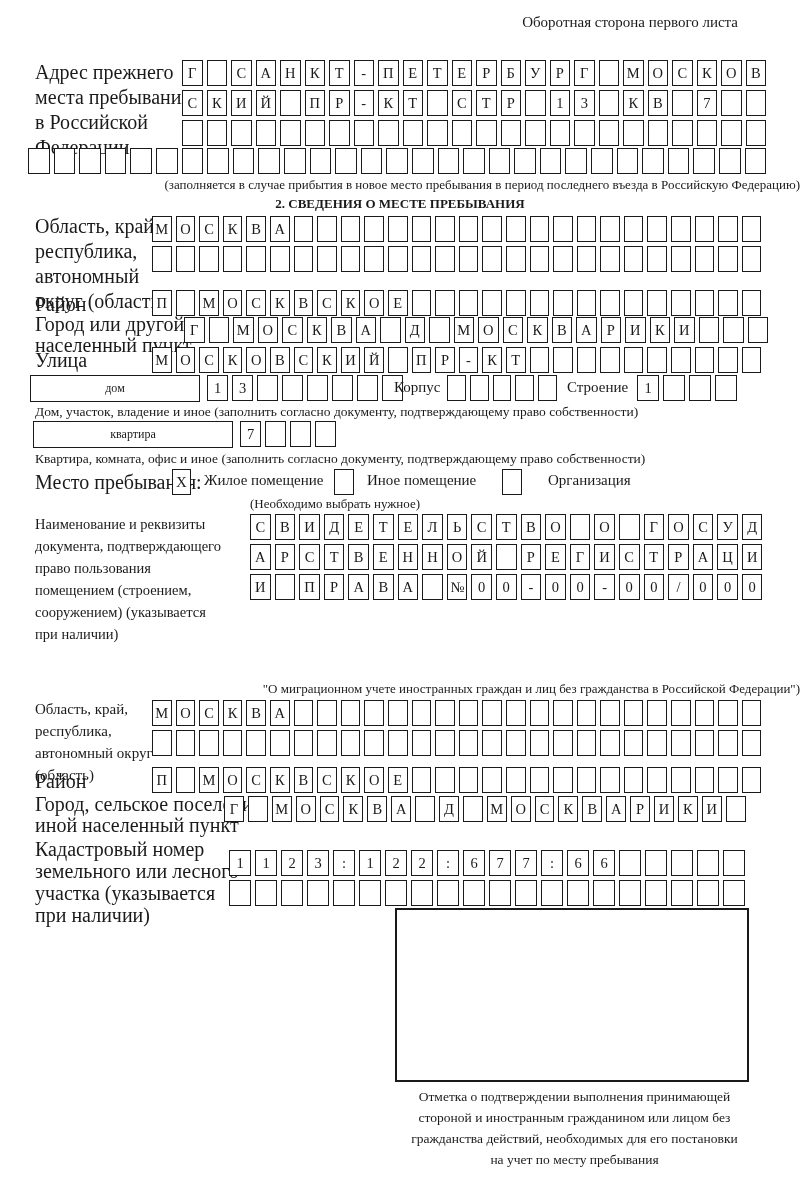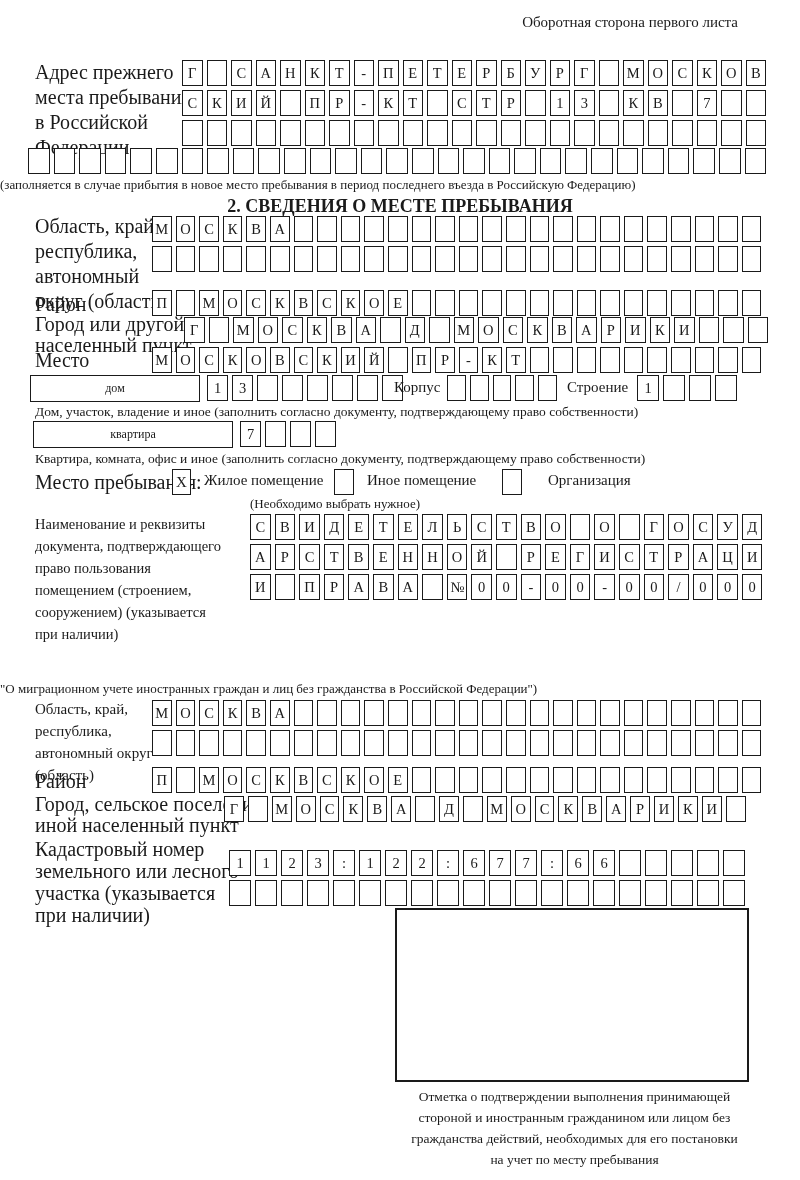--- a/index.html
+++ b/index.html
@@ -18,22 +18,22 @@
     border:1.8px solid #1a1a1a;background:#fff;display:flex;
     align-items:center;justify-content:center;
     font-size:14.5px;font-family:"Liberation Serif",serif;
   }
   .fieldbox{
     position:absolute;box-sizing:border-box;height:27px;border:1.8px solid #1a1a1a;
     display:flex;align-items:center;justify-content:center;font-size:12px;background:#fff;
   }
   .inl{position:absolute;font-size:15px;white-space:nowrap;}
   .cap{position:absolute;font-size:13px;white-space:nowrap;}
-  .cap.center{left:0;width:100%;text-align:left;}
-  .sect-title{position:absolute;left:0;width:100%;text-align:center;font-size:18px;font-weight:bold;white-space:nowrap;}
+  .cap.center{left:0;width:100%;text-align:right;}
+  .sect-title{position:absolute;left:0;width:100%;text-align:center;font-size:13px;font-weight:bold;white-space:nowrap;}
   .cb{
     position:absolute;box-sizing:border-box;width:20px;height:26px;border:1.8px solid #1a1a1a;
     display:flex;align-items:center;justify-content:center;font-size:15px;background:#fff;
   }
   .markbox{position:absolute;box-sizing:border-box;border:2px solid #1a1a1a;background:#fff;}
   .markcap{position:absolute;font-size:13.5px;line-height:21px;text-align:center;}
 </style>
 </head>
 <body>
 
@@ -264,21 +264,21 @@
       <span class="cell">А</span>
       <span class="cell">Р</span>
       <span class="cell">И</span>
       <span class="cell">К</span>
       <span class="cell">И</span>
       <span class="cell"></span>
       <span class="cell"></span>
       <span class="cell"></span>
     </div>
 
-  <div class="lbl" style="left:35px;top:348px">Место</div>
+  <div class="lbl" style="left:35px;top:348px">Улица</div>
   <div class="cellrow" style="left:152px;top:347px;--cw:19.6px">
       <span class="cell">М</span>
       <span class="cell">О</span>
       <span class="cell">С</span>
       <span class="cell">К</span>
       <span class="cell">О</span>
       <span class="cell">В</span>
       <span class="cell">С</span>
       <span class="cell">К</span>
       <span class="cell">И</span>

